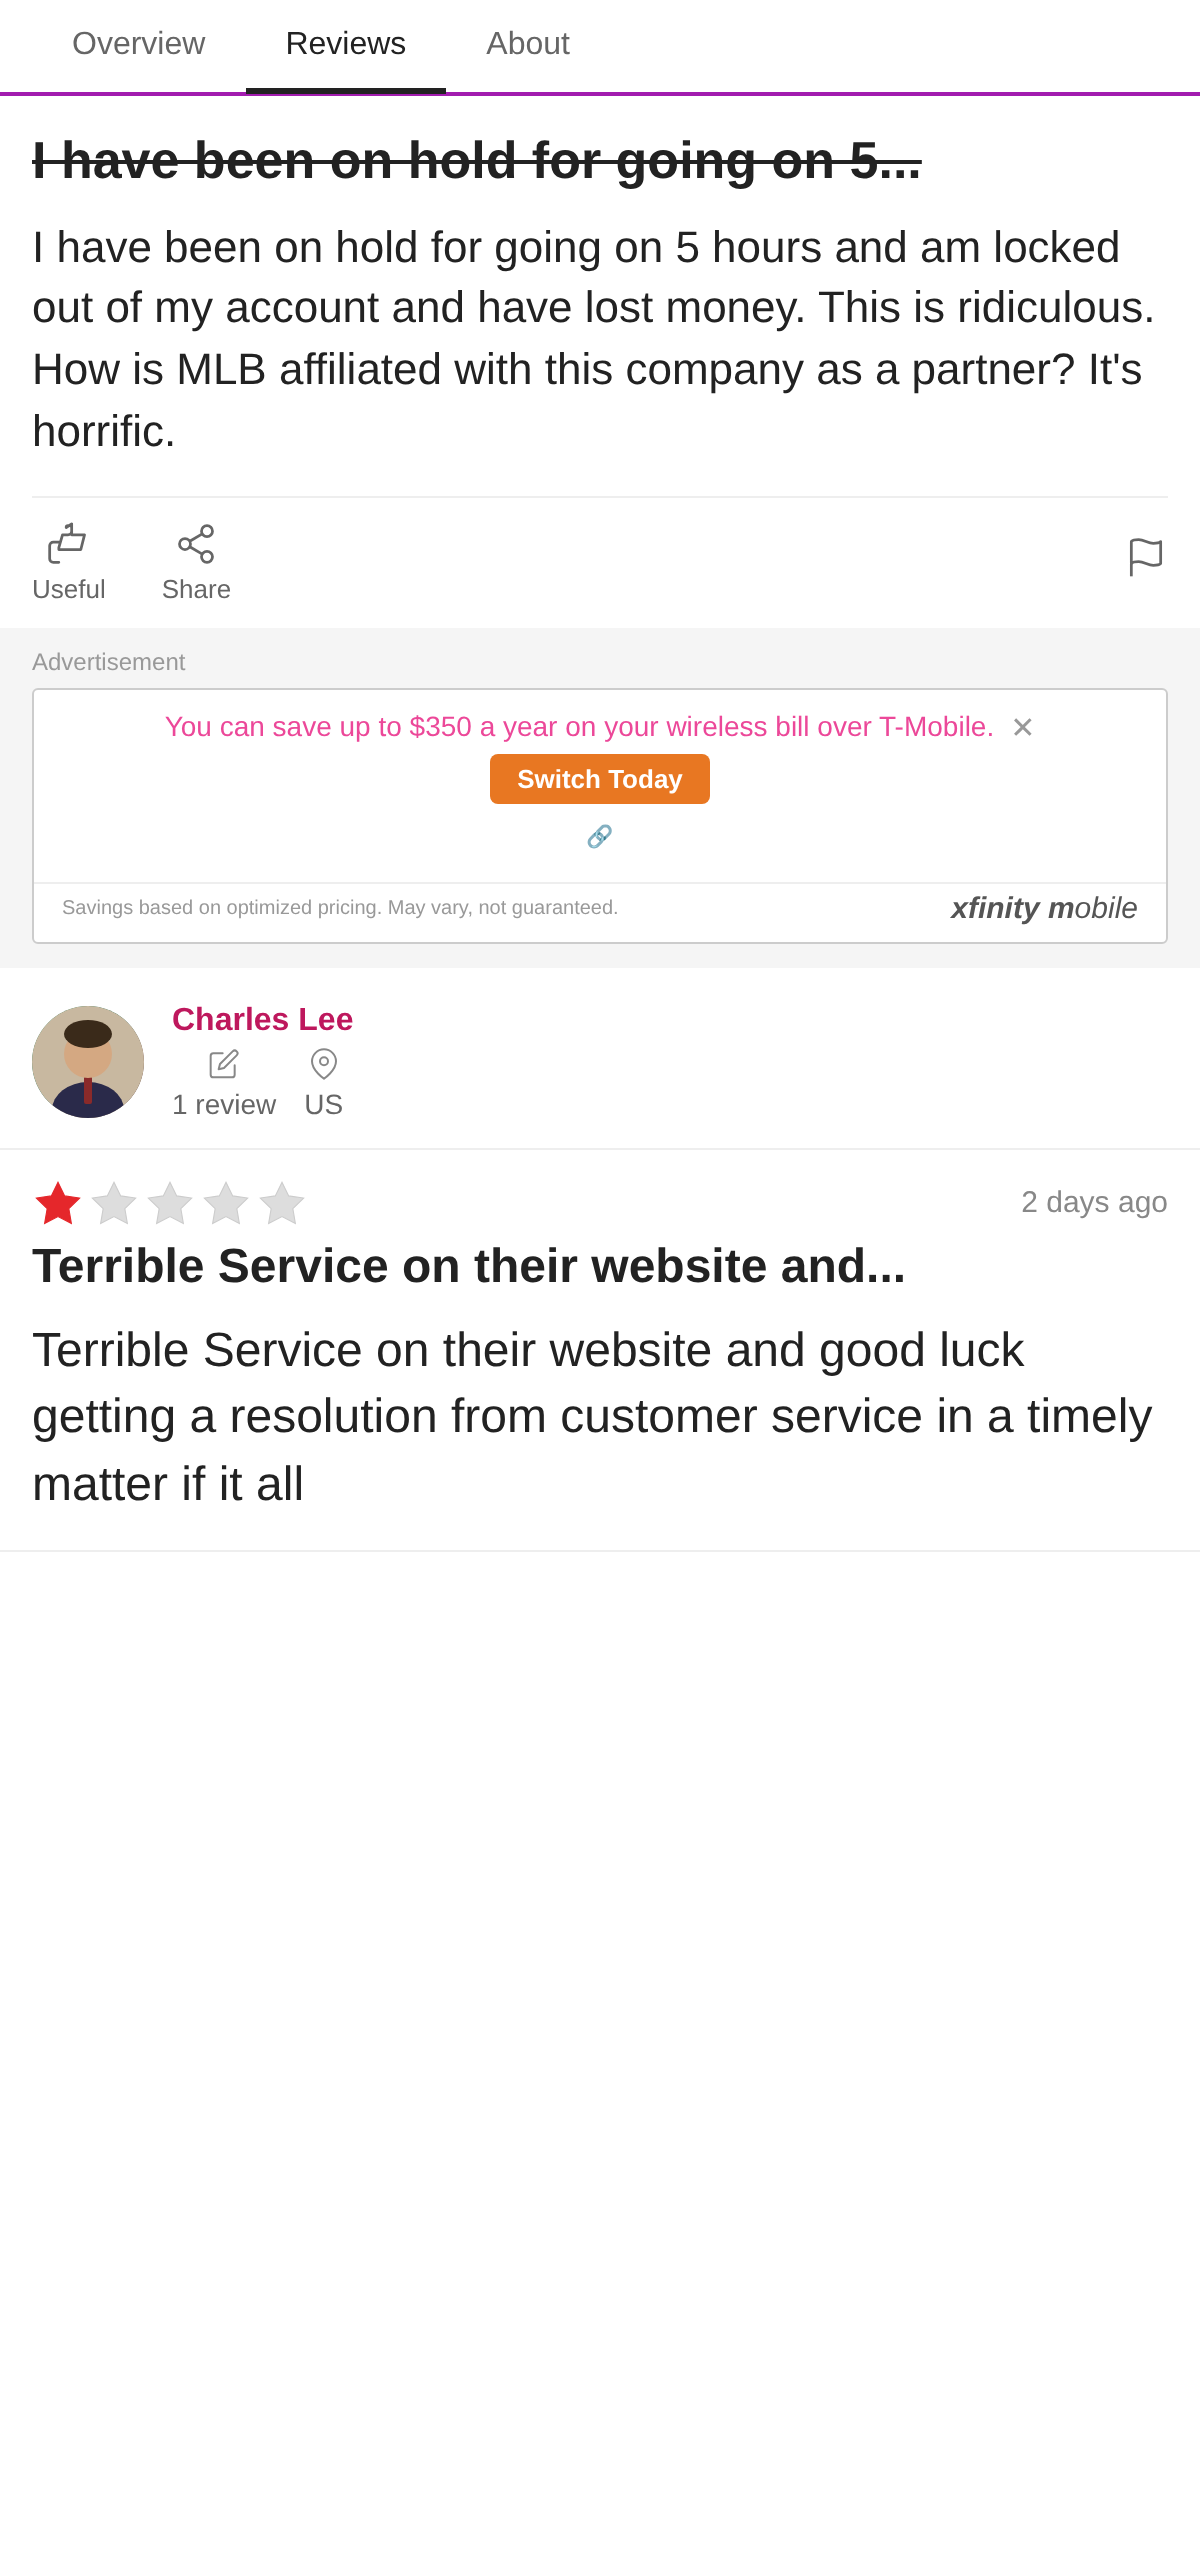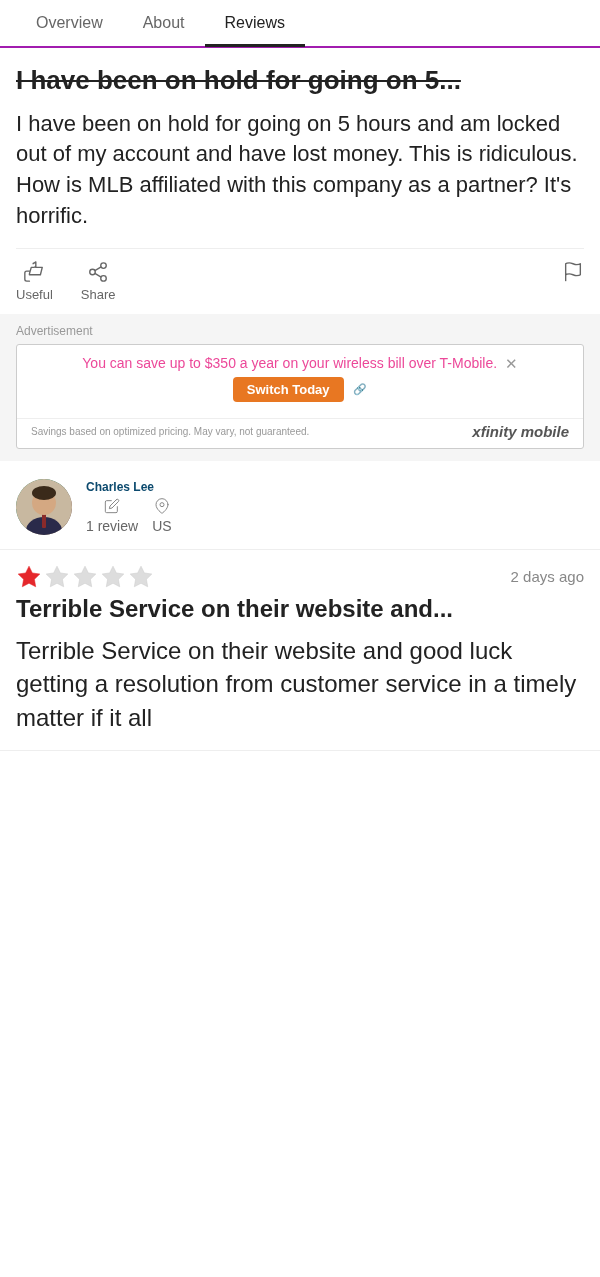--- a/index.html
+++ b/index.html
@@ -51,20 +51,21 @@
     .review-body {
       font-size: 22px;
       line-height: 1.4;
       color: #222;
       margin-bottom: 16px;
     }
 
     
     .review-actions {
       display: flex;
+      align-items: center;
       padding: 12px 0;
       border-top: 1px solid #eee;
       margin-top: 8px;
     }
     .action-btn {
       display: flex;
       flex-direction: column;
       align-items: center;
       gap: 4px;
       margin-right: 28px;
@@ -116,20 +117,21 @@
       font-size: 14px;
       color: #ec4899;
       margin-bottom: 6px;
     }
     .ad-switch-row {
       display: flex;
       align-items: center;
       justify-content: center;
       gap: 10px;
       margin-bottom: 6px;
+      flex-direction: column;
     }
     .ad-switch-btn {
       background: #e87722;
       color: white;
       padding: 5px 14px;
       border-radius: 4px;
       font-size: 13px;
       font-weight: 600;
     }
     .ad-external-icon {
@@ -147,21 +149,21 @@
       font-size: 10px;
       color: #999;
     }
     .ad-brand {
       font-size: 15px;
       color: #555;
       font-weight: 600;
       font-style: italic;
     }
     .ad-brand span {
-      font-weight: 700;
+      font-weight: 400;
     }
     .ad-top-row {
       display: flex;
       align-items: flex-start;
       justify-content: center;
     }
     .ad-x-btn {
       font-size: 15px;
       color: #999;
       cursor: pointer;
@@ -189,23 +191,23 @@
       height: 100%;
       background: linear-gradient(135deg, #7a9a6e 0%, #4a7a5e 40%, #8a6a5a 70%, #5a4a3a 100%);
       display: flex;
       align-items: center;
       justify-content: center;
     }
     .reviewer-info {
       flex: 1;
     }
     .reviewer-name {
-      font-size: 12px;
+      font-size: 16px;
       font-weight: 600;
-      color: #0c4a6e;
+      color: #be185d;
       margin-bottom: 4px;
     }
     .reviewer-meta {
       display: flex;
       align-items: center;
       gap: 14px;
       font-size: 14px;
       color: #666;
     }
     .reviewer-meta-item {
@@ -268,22 +270,22 @@
       height: 1px;
       background: #eee;
       margin: 0 0;
     }
   </style>
 </head>
 <body>
 
 <nav class="nav-tabs">
   <div class="nav-tab">Overview</div>
+  <div class="nav-tab active">Reviews</div>
   <div class="nav-tab">About</div>
-  <div class="nav-tab active">Reviews</div>
 </nav>
 
 <div class="review-section">
   <div class="review-title-partial">I have been on hold for going on 5...</div>
   <div class="review-body">I have been on hold for going on 5 hours and am locked out of my account and have lost money. This is ridiculous. How is MLB affiliated with this company as a partner? It's horrific.</div>
 
   <div class="review-actions">
     <div class="action-btn">
       <svg viewBox="0 0 24 24">
         <path d="M7 22H4a2 2 0 0 1-2-2v-7a2 2 0 0 1 2-2h3m7-10v4a2 2 0 0 1-2 2H9l-2 7v1h12l2-8H14V3a1 1 0 0 0-1-1h-1a1 1 0 0 0-1 1z" stroke-linecap="round" stroke-linejoin="round"></path>

